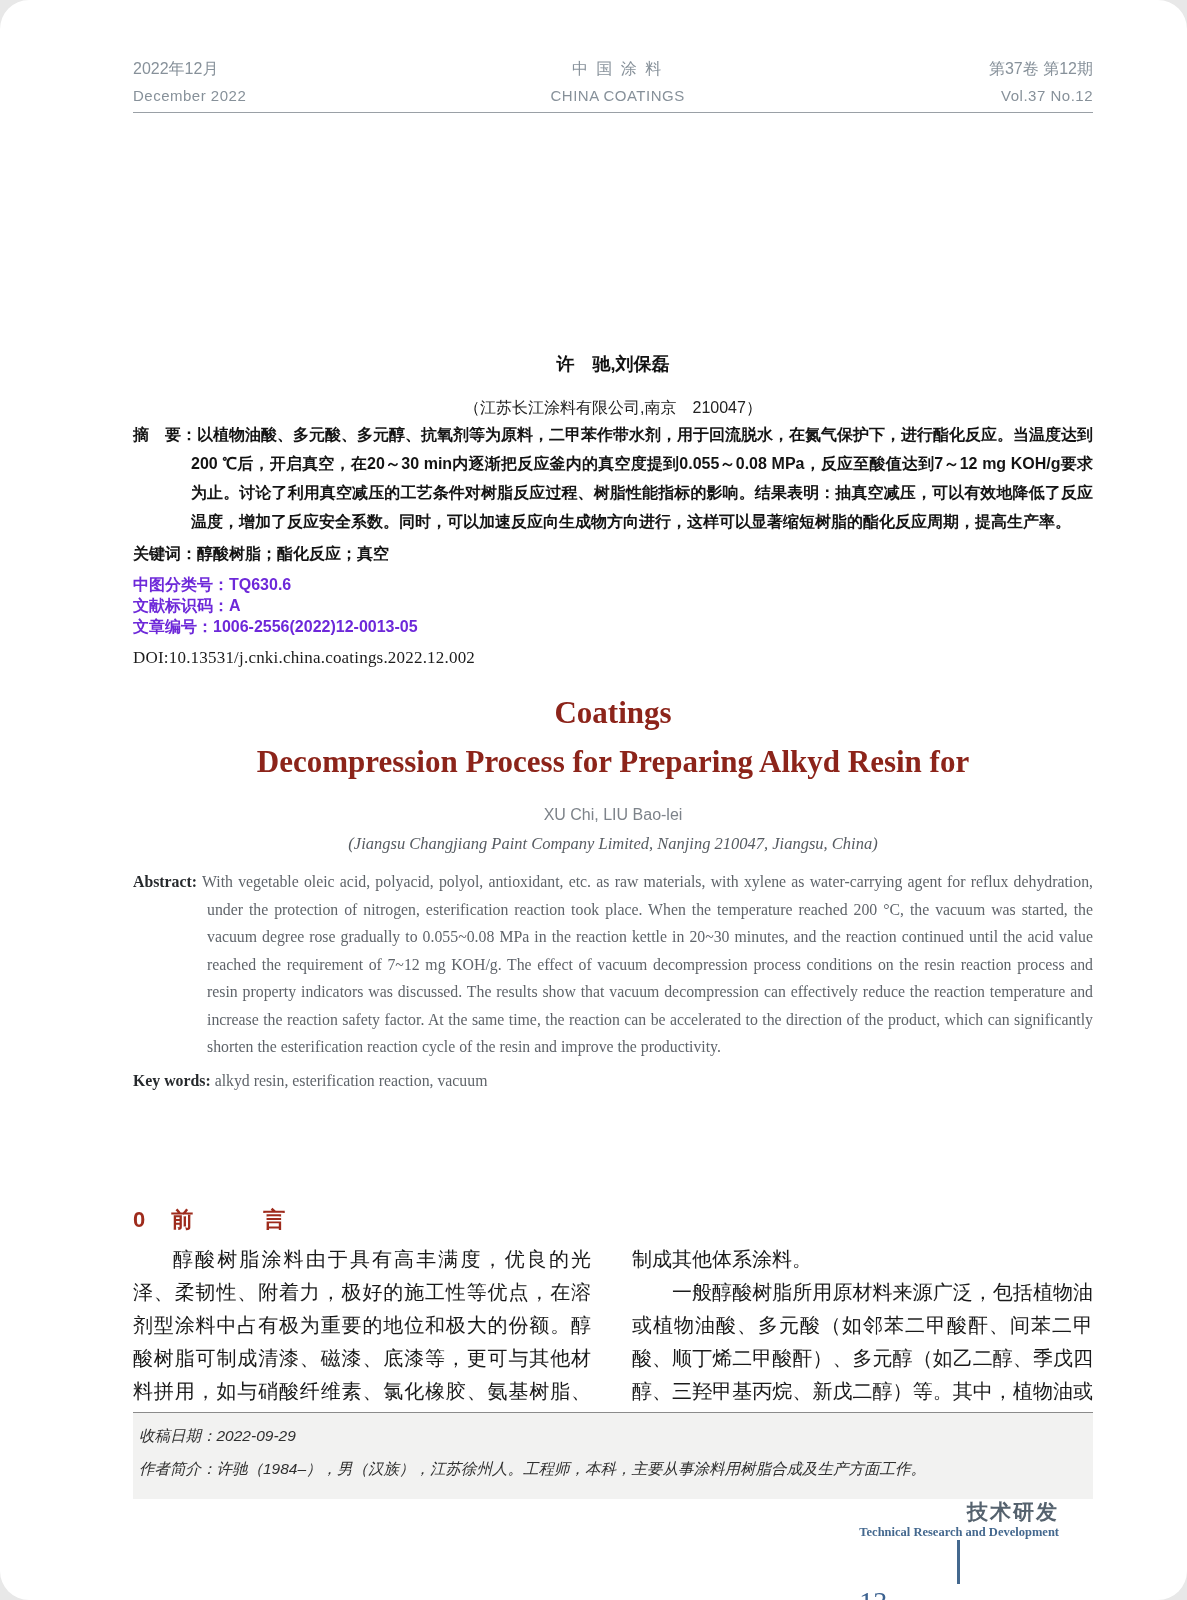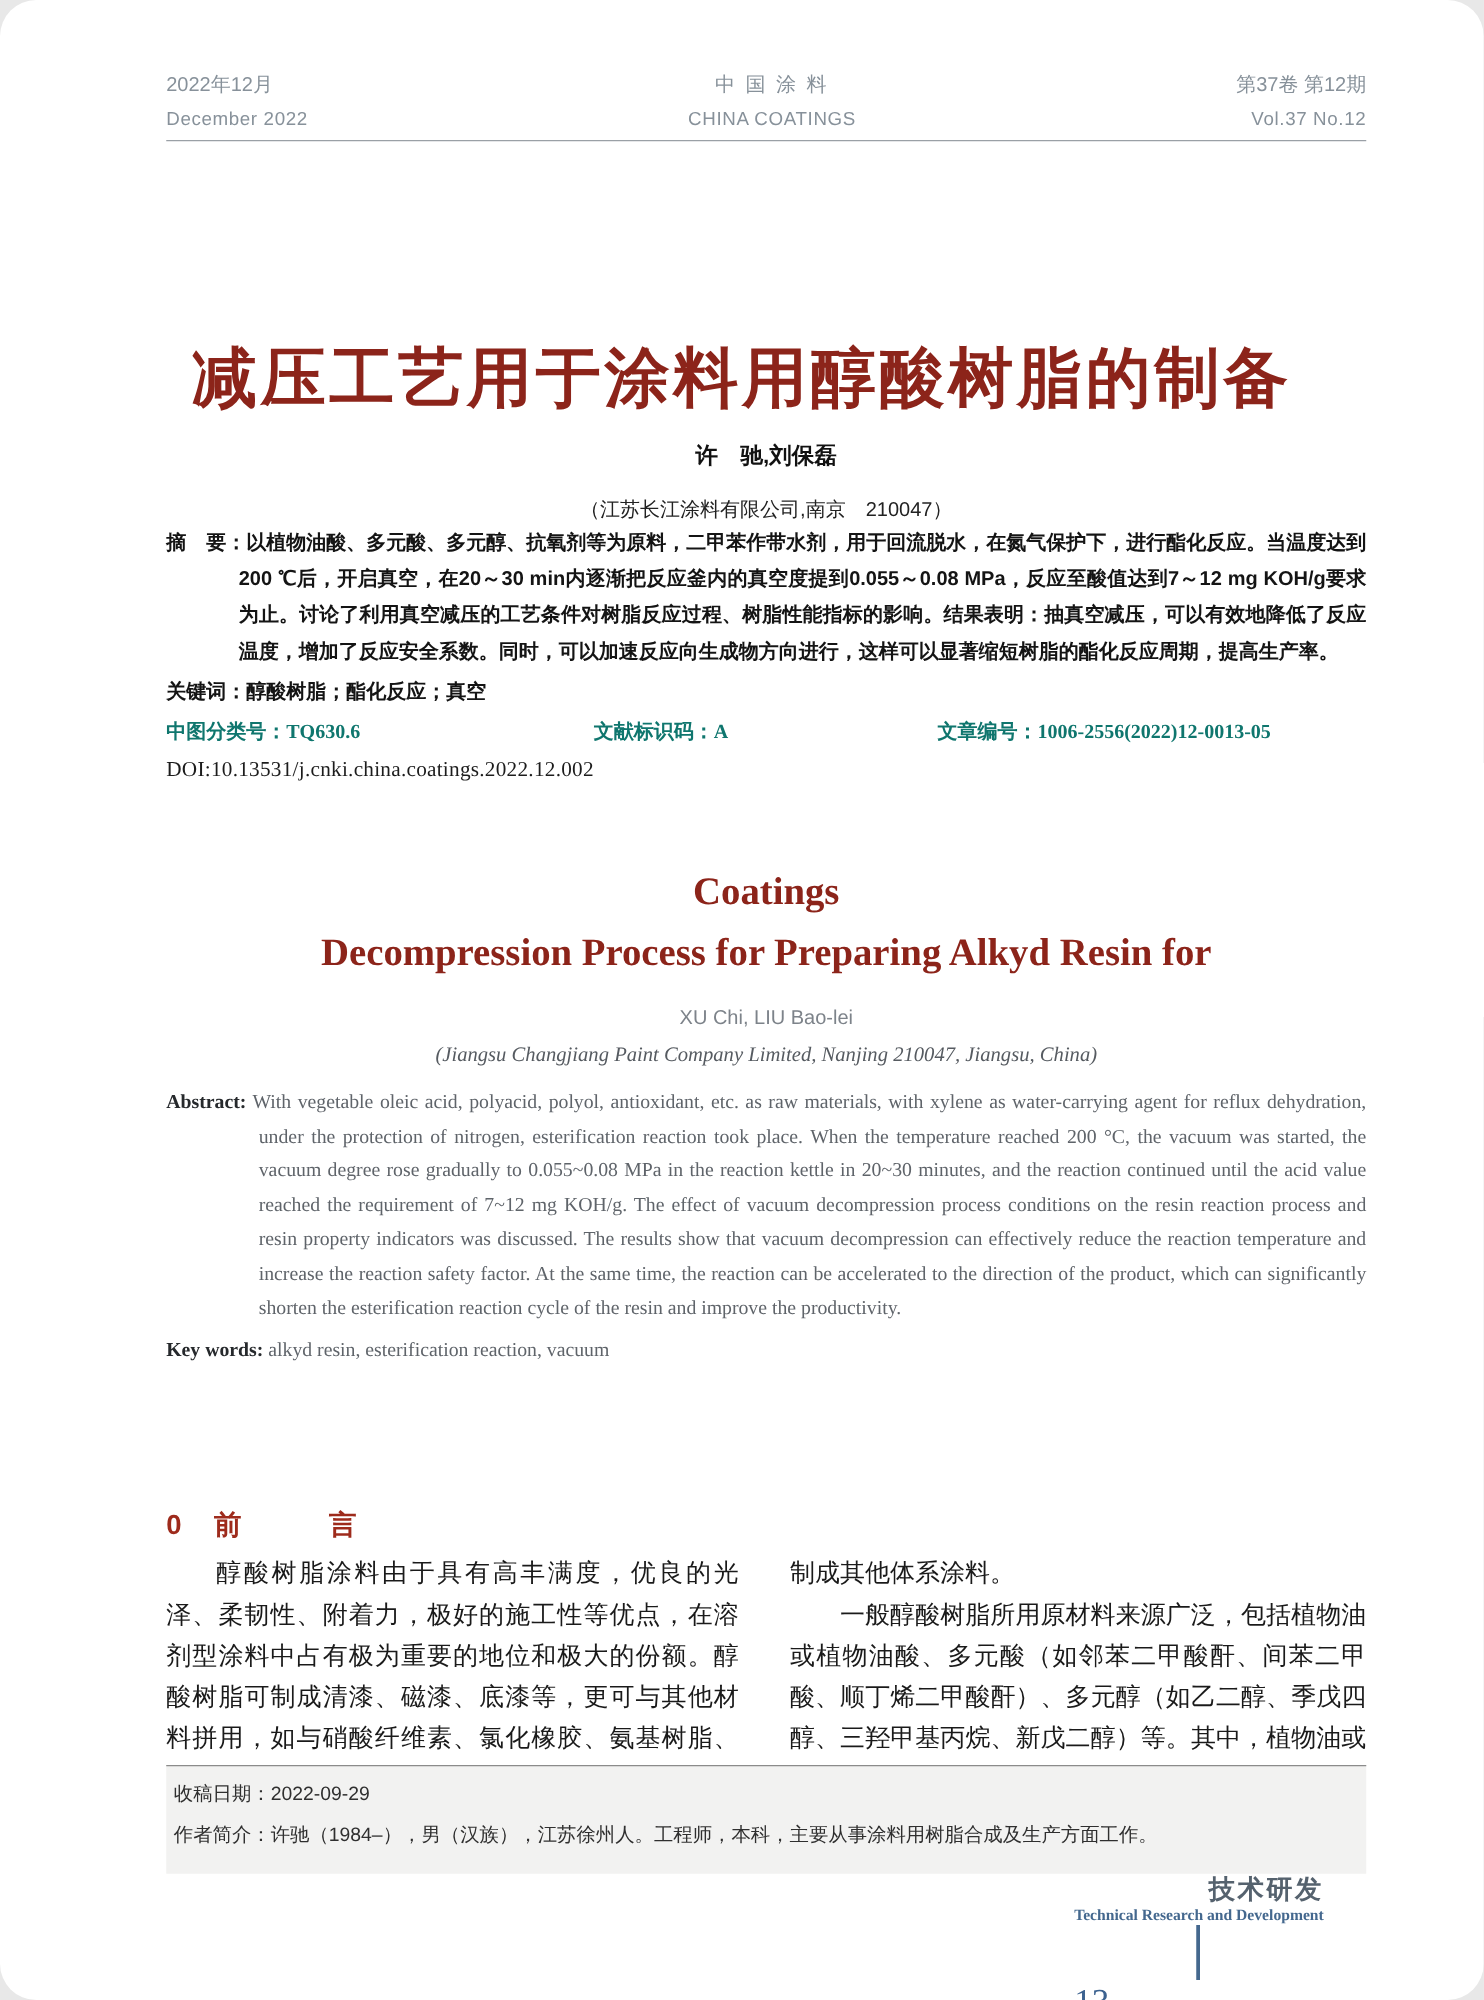--- a/index.html
+++ b/index.html
@@ -59,22 +59,22 @@
   }
   .abstract-zh .lbl{font-weight:700;}
   .keywords-zh{
     font-family:"Liberation Sans",sans-serif;
     font-weight:600;font-size:16px;line-height:29px;
     margin:3px 0 0 0;color:#141414;
   }
   .keywords-zh .lbl{font-weight:700;}
   .meta-row{
     display:flex;margin-top:7px;
-    font-family:Liberation Serif, serif;
-    font-weight:600;font-size:16px;color:#0f766e;
+    font-family:Liberation Sans, sans-serif;
+    font-weight:600;font-size:16px;color:#6d28d9;flex-direction:column;
   }
   .meta-row .m1{width:342px;}
   .meta-row .m2{width:275px;}
   .doi-line{
     margin-top:10px;
     font-family:"Liberation Serif",serif;
     font-size:17px;color:#1c1c1c;letter-spacing:0.2px;
   }
   
   .title-en{
@@ -131,21 +131,21 @@
   .bodycol p.noindent{text-indent:0;}
   .col-left{left:133px;width:458px;}
   .col-right{left:632px;width:461px;}
   
   .footnote{
     position:absolute;top:1412px;left:133px;width:960px;height:80px;
     background:#f2f2f1;
     border-top:1px solid #8b8b8b;
     padding-top:6px;
     font-family:"Liberation Sans",sans-serif;
-    font-weight:500;font-size:15.5px;line-height:33px;color:#2f2f2f;
+    font-weight:500;font-size:15.5px;line-height:33px;color:#2f2f2f;font-style:italic;
   }
   .footnote div{padding-left:6px;}
   
   .footer-cat{
     position:absolute;top:1500px;right:128px;
     display:flex;align-items:center;flex-direction:column;
   }
   .footer-cat .labels{text-align:right;}
   .footer-cat .zh{
     font-family:"Liberation Sans",sans-serif;
@@ -179,21 +179,20 @@
       <div>中 国 涂 料</div>
       <div class="en">CHINA COATINGS</div>
     </div>
     <div class="col right">
       <div>第37卷 第12期</div>
       <div class="en">Vol.37 No.12</div>
     </div>
   </div>
   <div class="header-rule"></div>
 
-  <div class="title-zh">减压工艺用于涂料用醇酸树脂的制备</div>
   <div class="authors-zh">许　驰,刘保磊</div>
   <div class="affil-zh">（江苏长江涂料有限公司,南京　210047）</div>
 
   <div class="zh-block">
     <p class="abstract-zh"><span class="lbl">摘　要：</span><span>以植物油酸、多元酸、多元醇、抗氧剂等为原料，二甲苯作带水剂，用于回流脱水，在氮气保护下，进行酯化反应。当温度达到200 ℃后，开启真空，在20～30 min内逐渐把反应釜内的真空度提到0.055～0.08 MPa，反应至酸值达到7～12 mg KOH/g要求为止。讨论了利用真空减压的工艺条件对树脂反应过程、树脂性能指标的影响。结果表明：抽真空减压，可以有效地降低了反应温度，增加了反应安全系数。同时，可以加速反应向生成物方向进行，这样可以显著缩短树脂的酯化反应周期，提高生产率。</span></p>
     <p class="keywords-zh"><span class="lbl">关键词：</span><span>醇酸树脂；酯化反应；真空</span></p>
     <div class="meta-row">
       <span class="m1">中图分类号：TQ630.6</span>
       <span class="m2">文献标识码：A</span>
       <span class="m3">文章编号：1006-2556(2022)12-0013-05</span>

